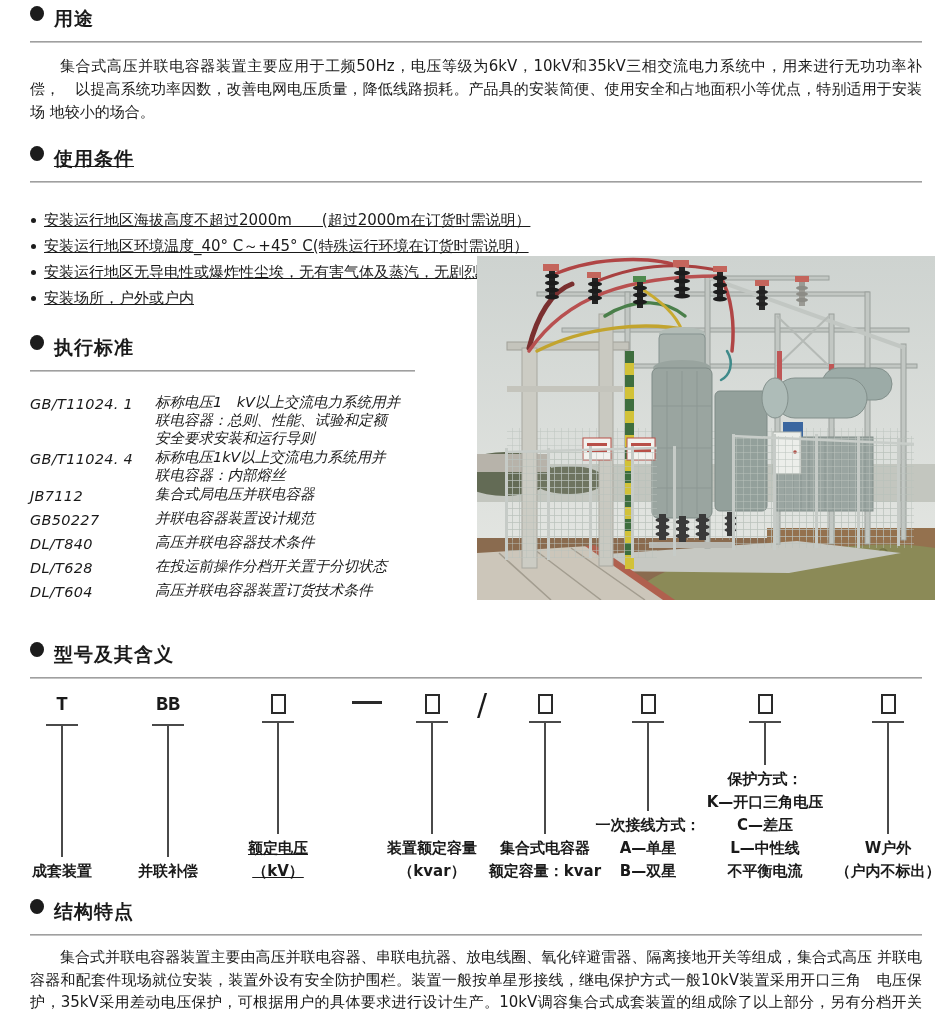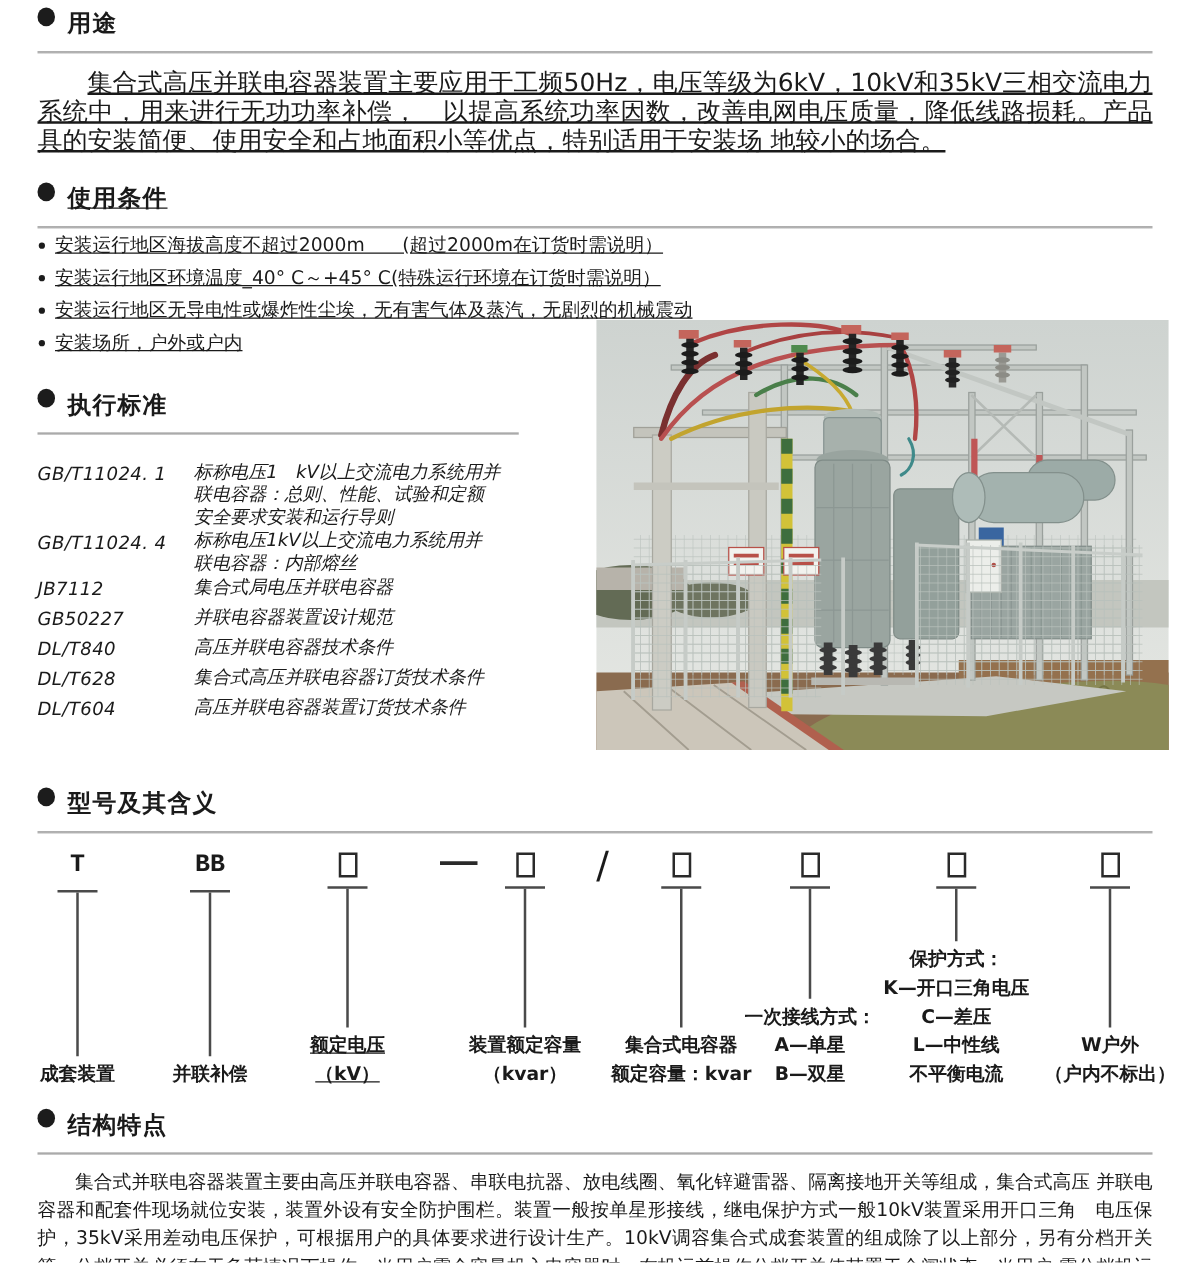--- a/index.html
+++ b/index.html
@@ -6,24 +6,24 @@
   html,body { width:950px; height:1010px; background:#ffffff; overflow:hidden; }
   body { font-family:"DejaVu Sans","Liberation Sans",sans-serif; color:#1a1a1a; }
   .page { position:relative; width:950px; height:1010px; padding:6px 28px 0 30px; }
 
   .sec-head { display:flex; gap:10px; }
   .sec-dot { width:14px; height:15px; background:#1c1c1c; border-radius:50%; flex:0 0 auto; }
   .sec-title { font-size:19px; font-weight:bold; letter-spacing:1px; }
   .rule { height:2px; background:linear-gradient(#8d8d8d,#d6d6d6); margin-top:9px; }
   .rule.short { width:385px; }
 
-  .para { font-size:20px; line-height:23px; text-align:justify; text-indent:2em;
-          white-space:pre-wrap; margin-top:12px;text-decoration:underline; }
-
-  .cond-list { list-style:none; margin-top:0; }
+  .para { font-size:15px; line-height:23px; text-align:justify; text-indent:2em;
+          white-space:pre-wrap; margin-top:12px; }
+
+  .cond-list { list-style:none; margin-top:24px; }
   .cond-list li { position:relative; font-size:15px; line-height:26px; padding-left:14px; }
   .cond-list li .dot { position:absolute; left:1px; top:11px; width:5px; height:5px;
                        background:#1c1c1c; border-radius:50%; }
 
   .std-wrap { margin-top:21px; width:440px; display:grid;
               grid-template-columns:125px 1fr; row-gap:1px;font-style:italic; }
   .std-code { font-size:14.5px; line-height:23px; letter-spacing:.3px; }
   .std-desc { font-size:14.5px; line-height:18px; white-space:pre-line; }
 
   .photo { position:absolute; left:477px; top:256px; width:458px; height:344px; }
@@ -39,21 +39,21 @@
   .mline { width:2px; background:#4a4a4a; flex:1 1 auto; }
   .mlabel { margin-top:3px; font-size:15px; font-weight:bold; line-height:23px;
             text-align:center; white-space:pre-line; }
   .msep { position:absolute; font-size:24px; font-weight:bold; }
   .msep-dash { top:10px; width:30px; height:3px; background:#2a2a2a; }
   .msep-slash { top:-4px; font-size:30px; font-weight:normal; }
 
   .m-usage   { margin-top:0; }
   .m-cond    { margin-top:22px;text-decoration:underline; }
   .m-std     { margin-top:24px; }
-  .m-model   { margin-top:50px; }
+  .m-model   { margin-top:38px; }
   .m-struct  { margin-top:16px; }
   .struct-para { text-indent:2em; font-size:15px; line-height:22.5px; text-align:justify;
                  white-space:pre-wrap; margin-top:10px; }
 </style>
 </head>
 <body>
 
 <div class="page">
 
   <div class="m-usage">
@@ -93,21 +93,21 @@
       <div class="std-code">GB/T11024. 4</div>
       <div class="std-desc">标称电压1kV以上交流电力系统用并
 联电容器：内部熔丝</div>
       <div class="std-code">JB7112</div>
       <div class="std-desc">集合式局电压并联电容器</div>
       <div class="std-code">GB50227</div>
       <div class="std-desc">并联电容器装置设计规范</div>
       <div class="std-code">DL/T840</div>
       <div class="std-desc">高压并联电容器技术条件</div>
       <div class="std-code">DL/T628</div>
-      <div class="std-desc">集合式高压并联电容器订货技术条件</div>
+      <div class="std-desc">在投运前操作分档开关置于分切状态</div>
       <div class="std-code">DL/T604</div>
       <div class="std-desc">高压并联电容器装置订货技术条件</div>
     </div>
   </div>
 
   <div class="photo">
     <svg viewBox="0 0 458 344" preserveAspectRatio="none">
       <defs>
         <linearGradient id="sky" x1="0" y1="0" x2="0" y2="1">
           <stop offset="0" stop-color="#ced3d0"></stop>
@@ -330,21 +330,21 @@
         <div class="mlabel">并联补偿</div>
       </div>
       <div class="mcol" style="left:188px;width:120px;text-decoration:underline;">
         <div class="mbox"></div>
         <div class="mtick"></div>
         <div class="mline"></div>
         <div class="mlabel">额定电压
 （kV）</div>
       </div>
       <div class="msep msep-dash" style="left:322px;"></div>
-      <div class="mcol" style="left:320px;width:140px;">
+      <div class="mcol" style="left:332px;width:140px;">
         <div class="mbox"></div>
         <div class="mtick"></div>
         <div class="mline"></div>
         <div class="mlabel">装置额定容量
 （kvar）</div>
       </div>
       <div class="msep msep-slash" style="left:447px;">/</div>
       <div class="mcol" style="left:440px;width:150px;">
         <div class="mbox"></div>
         <div class="mtick"></div>

